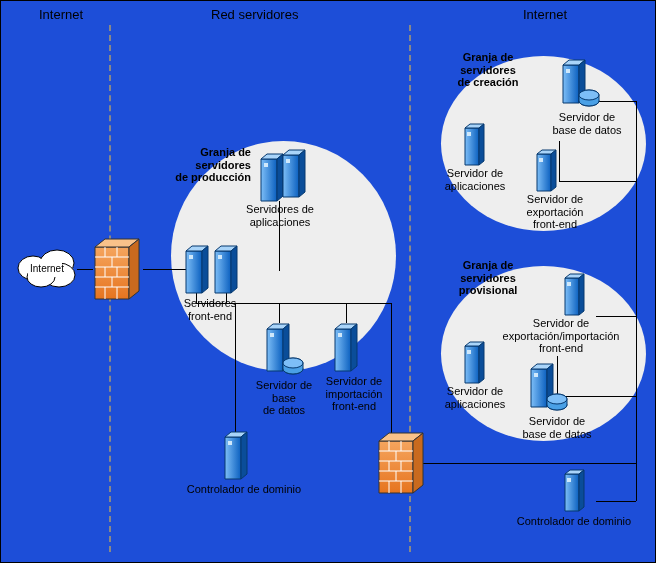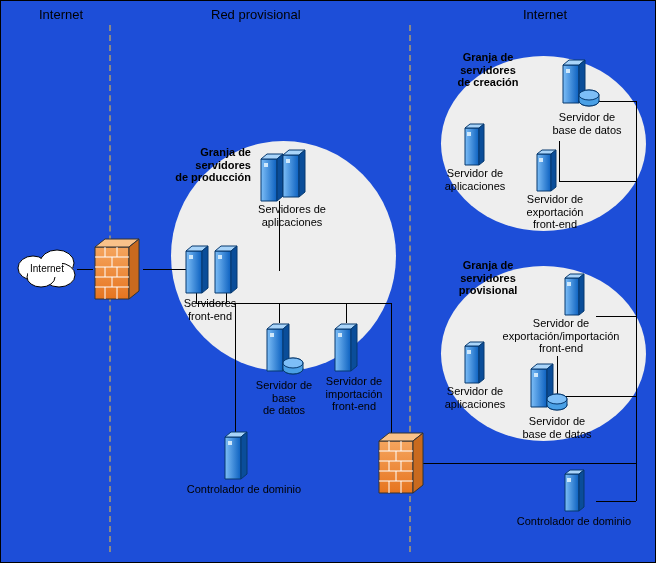--- a/index.html
+++ b/index.html
@@ -56,21 +56,21 @@
     position: absolute;
   }
   .less{font-size:11px;}
 </style>
 </head>
 <body>
 
 <div class="canvas">
 
   <div class="zone-label" style="left:38px;">Internet</div>
-  <div class="zone-label" style="left:210px;">Red provisional</div>
+  <div class="zone-label" style="left:210px;">Red servidores</div>
   <div class="zone-label" style="left:522px;">Internet</div>
 
   <div class="dashed-v" style="left:108px;"></div>
   <div class="dashed-v" style="left:408px;"></div>
 
   <div class="ellipse" style="left:170px; top:140px; width:225px; height:230px;"></div>
   <div class="ellipse" style="left:440px; top:55px; width:205px; height:175px;"></div>
   <div class="ellipse" style="left:440px; top:265px; width:205px; height:175px;"></div>
 
   <div class="line-h" style="left:76px; top:268px; width:16px;"></div>
@@ -166,21 +166,21 @@
       </svg>
   </div>
   <div class="server" style="left:280px; top:148px;">
     <svg width="26" height="50">
         <polygon points="2,6 18,6 18,48 2,48" fill="url(#sg1)" stroke="#06396f"></polygon>
         <polygon points="2,6 8,1 24,1 18,6" fill="#a9d4f9" stroke="#06396f"></polygon>
         <polygon points="18,6 24,1 24,43 18,48" fill="#0a4d99" stroke="#06396f"></polygon>
         <rect x="5" y="10" width="4" height="4" fill="#cfe8fb"></rect>
       </svg>
   </div>
-  <div class="label" style="left:248px; top:202px; width:86px; white-space:pre;">Servidores de
+  <div class="label" style="left:236px; top:202px; width:86px; white-space:pre;">Servidores de
 aplicaciones</div>
 
   <div class="server" style="left:183px; top:244px;">
     <svg width="26" height="50">
         <polygon points="2,6 18,6 18,48 2,48" fill="url(#sg1)" stroke="#06396f"></polygon>
         <polygon points="2,6 8,1 24,1 18,6" fill="#a9d4f9" stroke="#06396f"></polygon>
         <polygon points="18,6 24,1 24,43 18,48" fill="#0a4d99" stroke="#06396f"></polygon>
         <rect x="5" y="10" width="4" height="4" fill="#cfe8fb"></rect>
       </svg>
   </div>

